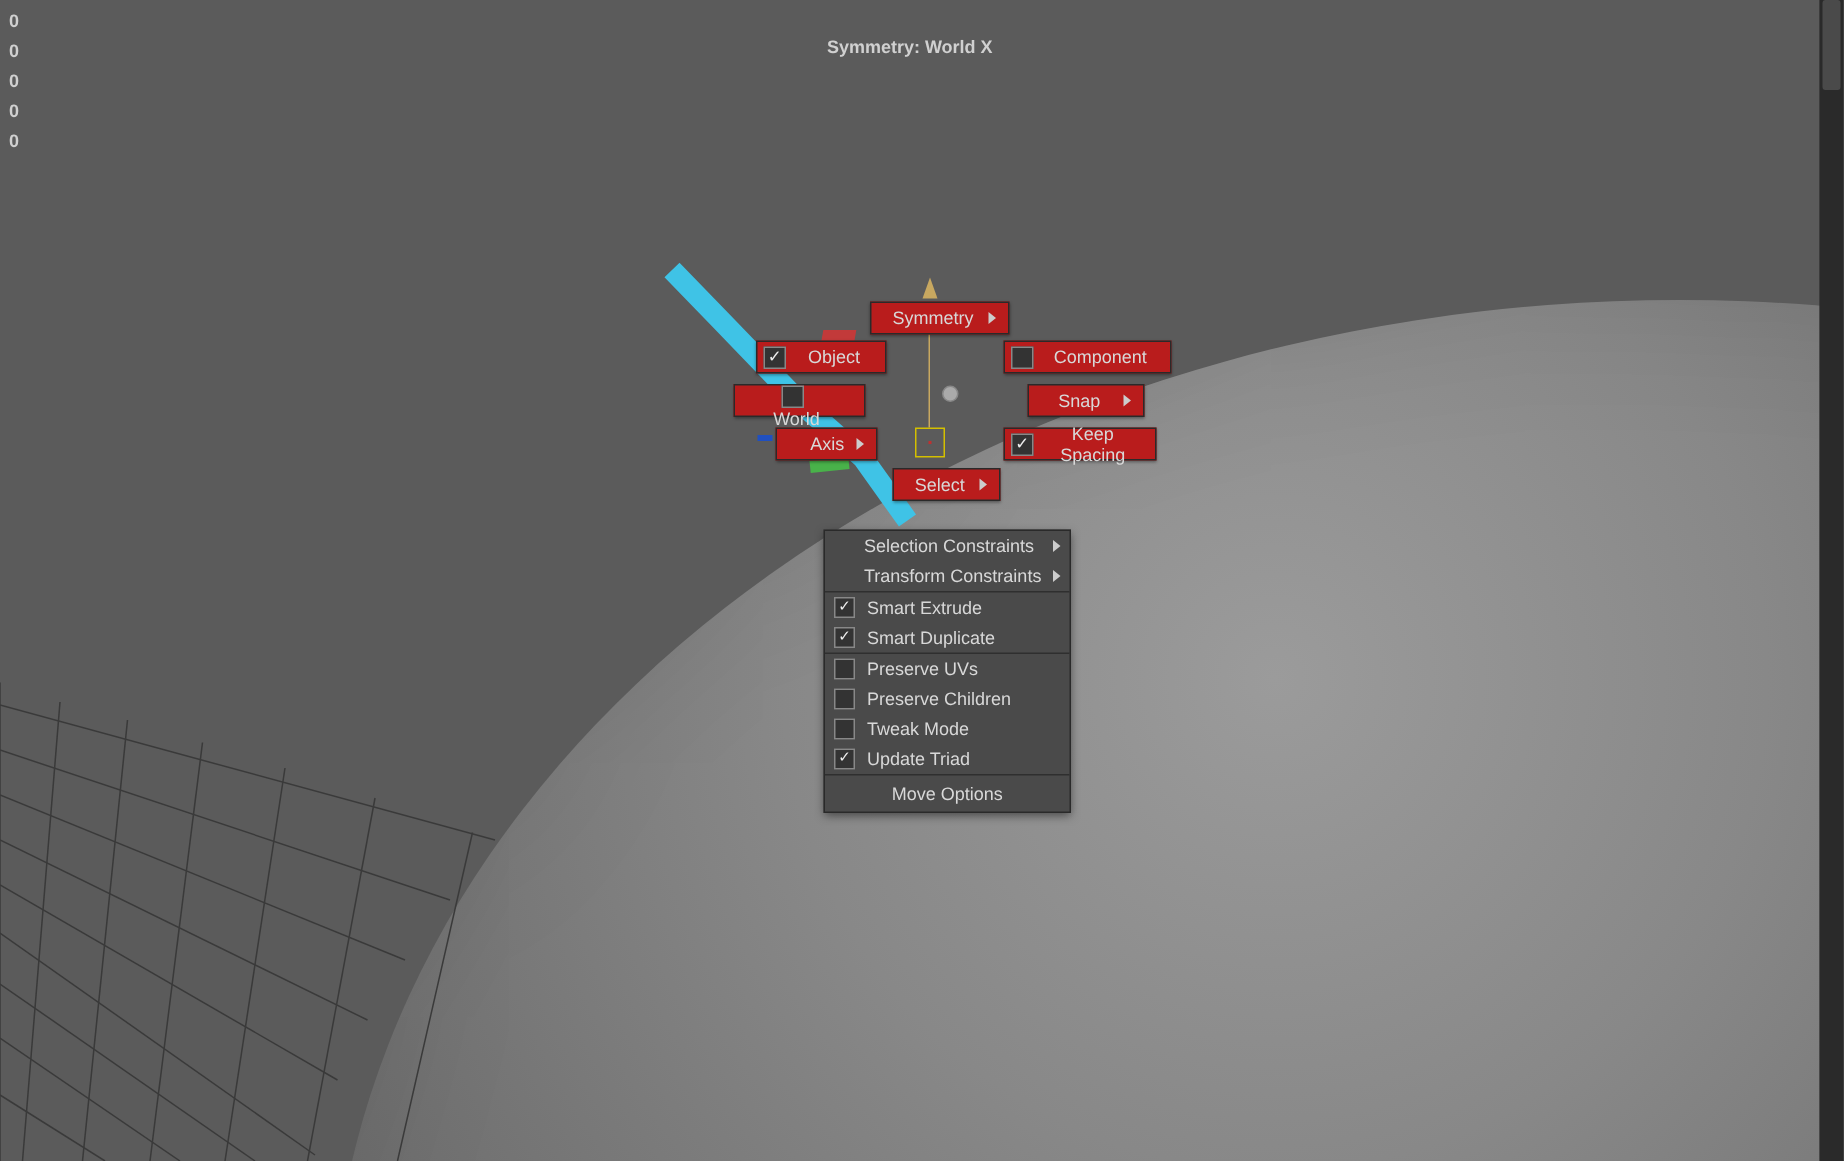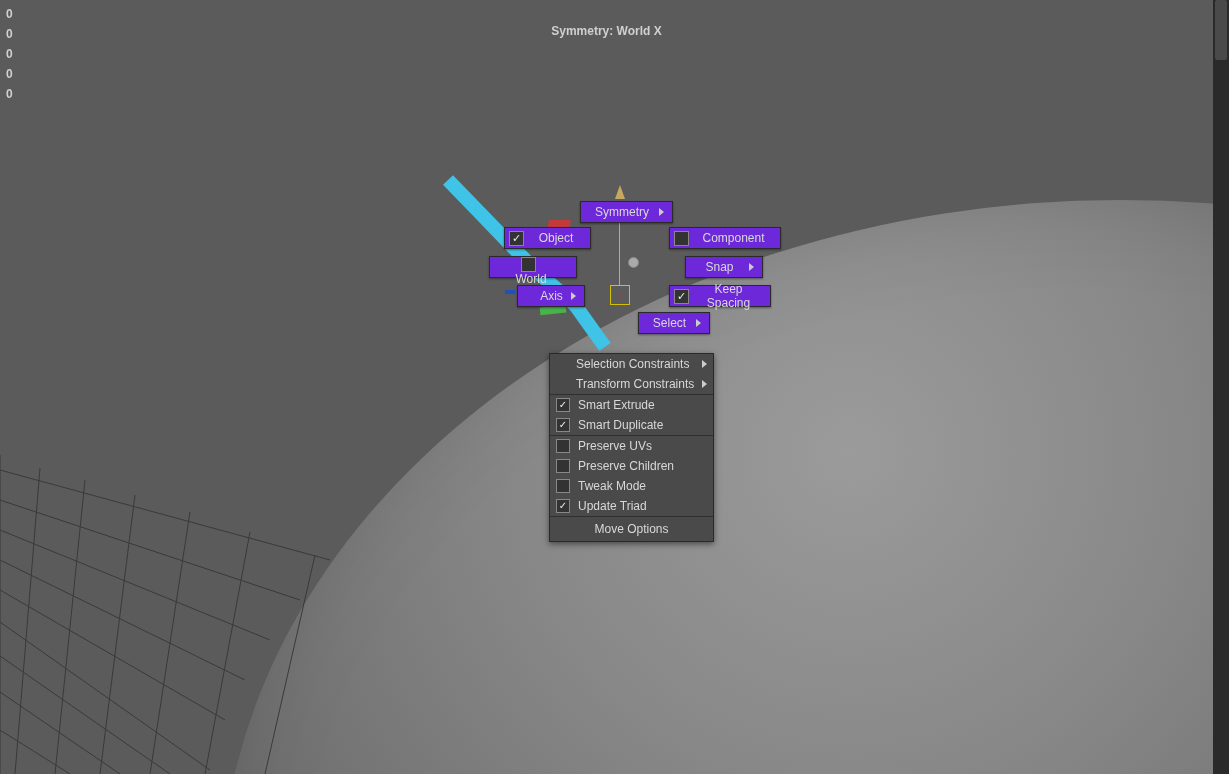--- a/index.html
+++ b/index.html
@@ -154,21 +154,21 @@
   .blue-dot {
     position:absolute;
     left:505px; top:290px;
     width:10px; height:4px;
     background:#2050c0;
   }
 
   
   .mk-btn {
     position: absolute;
-    background: #6d28d9;
+    background: #b91c1c;
     border: 1px solid #2a2a2a;
     color: #d8d8d8;
     height: 22px;
     display: flex;
     align-items: center;
     box-sizing: border-box;
     padding: 0 8px 0 4px;
     box-shadow: 0 1px 2px rgba(0,0,0,0.4);
   }
   .mk-btn .chk {
@@ -323,21 +323,21 @@
   <div class="mk-btn" style="left:517px; top:285px; width:68px; padding-left:20px;">
     <span class="label">Axis</span>
     <span class="sub"></span>
   </div>
 
   <div class="mk-btn" style="left:669px; top:285px; width:102px;">
     <span class="chk on"></span>
     <span class="label">Keep Spacing</span>
   </div>
 
-  <div class="mk-btn" style="left:595px; top:312px; width:72px; padding-left:10px;margin-left:43px;">
+  <div class="mk-btn" style="left:595px; top:312px; width:72px; padding-left:10px;">
     <span class="label">Select</span>
     <span class="sub"></span>
   </div>
 
   <div class="dropdown">
     <div class="dd-row">
       <span style="width:20px"></span>
       <span>Selection Constraints</span>
       <span class="sub"></span>
     </div>

